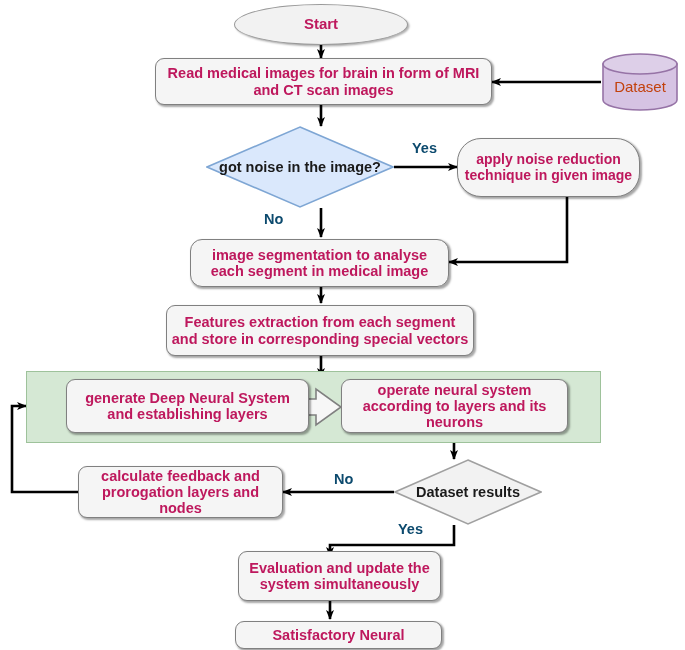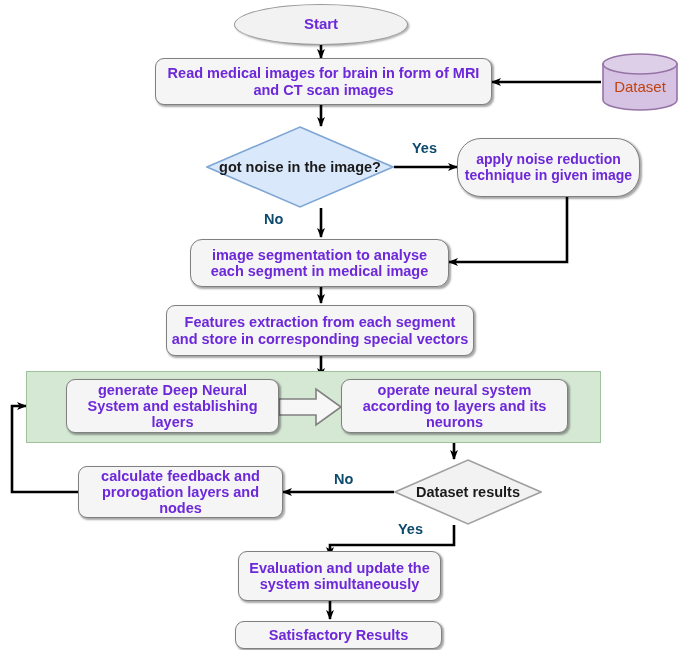--- a/index.html
+++ b/index.html
@@ -23,21 +23,21 @@
     height: 650px;
   }
   .node {
     position: absolute;
     box-sizing: border-box;
     display: flex;
     align-items: center;
     justify-content: center;
     text-align: center;
     font-weight: bold;
-    color: #6d28d9;
+    color: #be185d;
     line-height: 1.12;
     z-index: 3;
   }
   .proc {
     background: #f5f5f5;
     border: 1.6px solid #808080;
     border-radius: 9px;
     box-shadow: 1.5px 1.5px 2px rgba(0,0,0,0.35);
     font-size: 14.5px;
     padding: 2px 4px;
@@ -175,21 +175,21 @@
   </div>
 
   <div class="node proc" style="left:190px; top:239px; width:259px; height:48px;border-radius:12px;">
     <span>image segmentation to analyse each segment in medical image</span>
   </div>
 
   <div class="node proc" style="left:166px; top:305px; width:308px; height:51px;">
     <span>Features extraction from each segment and store in corresponding special vectors</span>
   </div>
 
-  <div class="node proc" style="left:66px; top:379px; width:213px; height:54px;">
+  <div class="node proc" style="left:66px; top:379px; width:243px; height:54px;">
     <span>generate Deep Neural System and establishing layers</span>
   </div>
 
   <div class="node proc" style="left:341px; top:379px; width:227px; height:54px;">
     <span>operate neural system according to layers and its neurons</span>
   </div>
 
   <div class="diamond-wrap" style="left:394px; top:459px; width:148px; height:66px;">
     <svg width="148" height="66" viewBox="0 0 148 66">
       <path d="M74,1 L147,33 L74,65 L1,33 Z" fill="#f2f2f2" stroke="#a0a0a0" stroke-width="1.6"></path>
@@ -199,21 +199,21 @@
 
   <div class="node proc" style="left:78px; top:466px; width:205px; height:52px;">
     <span>calculate feedback and prorogation layers and nodes</span>
   </div>
 
   <div class="node proc" style="left:238px; top:551px; width:203px; height:50px;">
     <span>Evaluation and update the system simultaneously</span>
   </div>
 
   <div class="node proc" style="left:235px; top:621px; width:207px; height:28px;">
-    <span>Satisfactory Results</span>
+    <span>Satisfactory Neural</span>
   </div>
 
   <div class="edge-label" style="left:412px; top:140px;">Yes</div>
   <div class="edge-label" style="left:264px; top:211px;">No</div>
   <div class="edge-label" style="left:334px; top:471px;">No</div>
   <div class="edge-label" style="left:398px; top:521px;">Yes</div>
 
 </div>
 
 </body></html>

